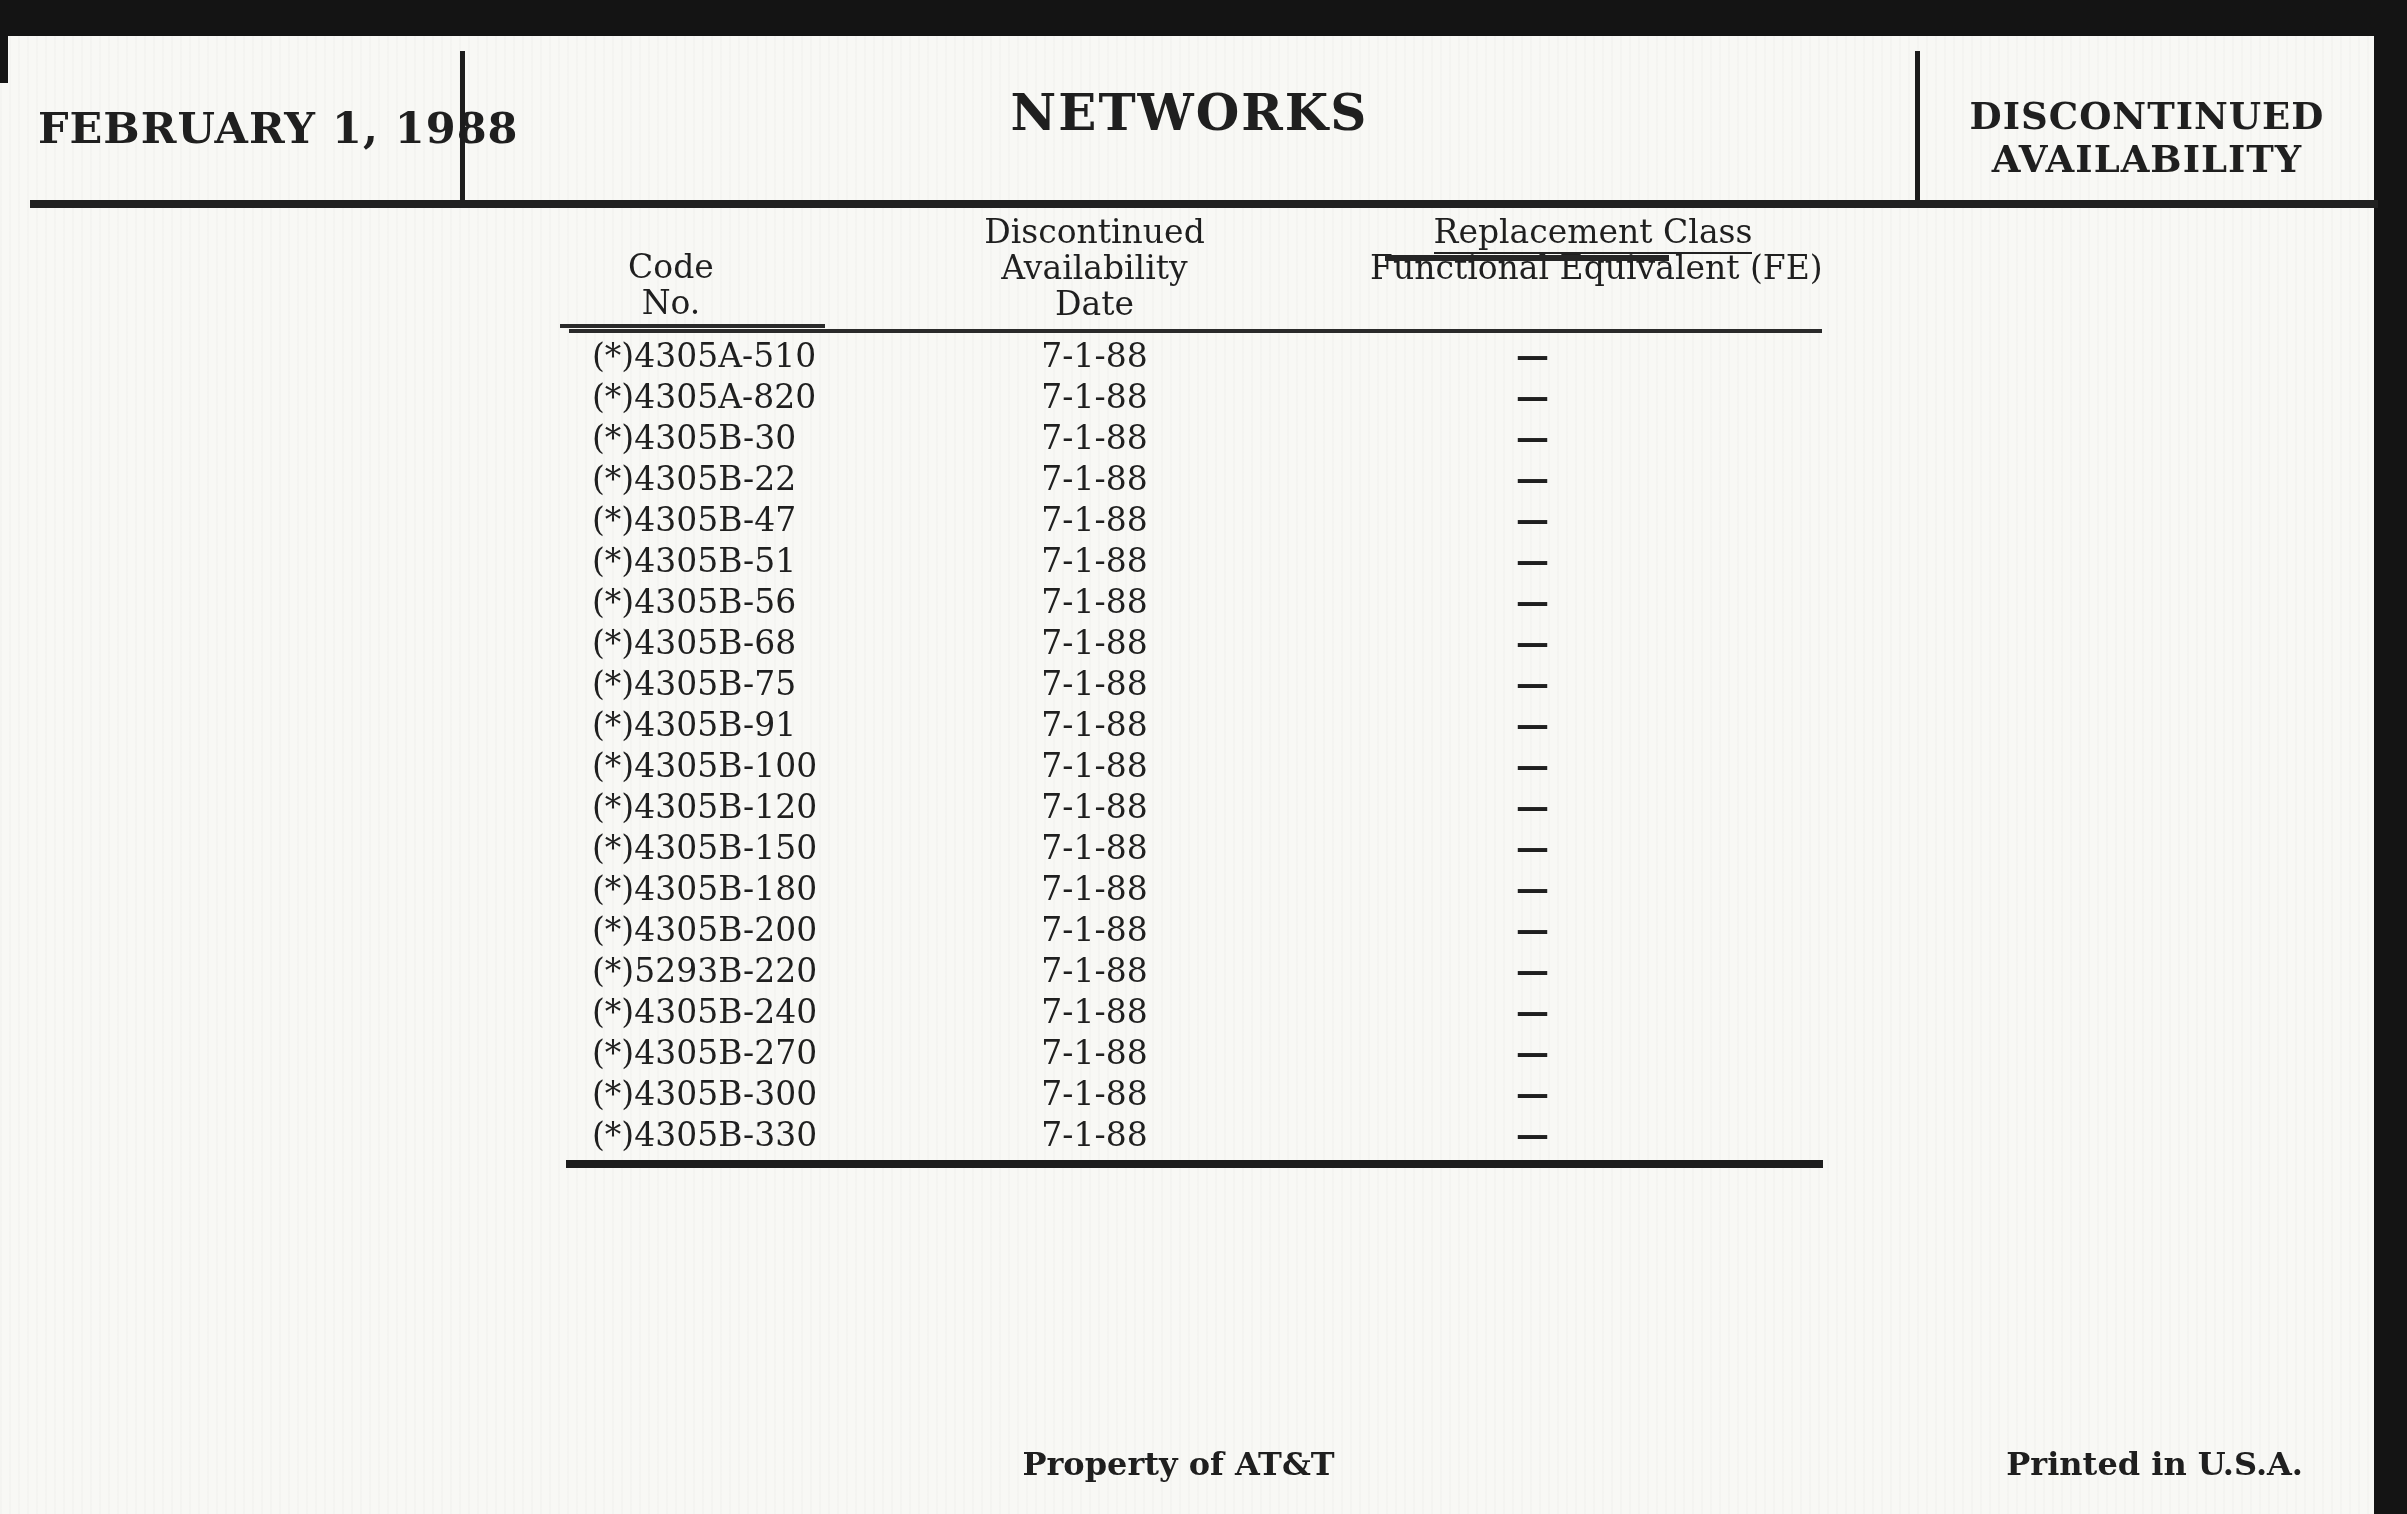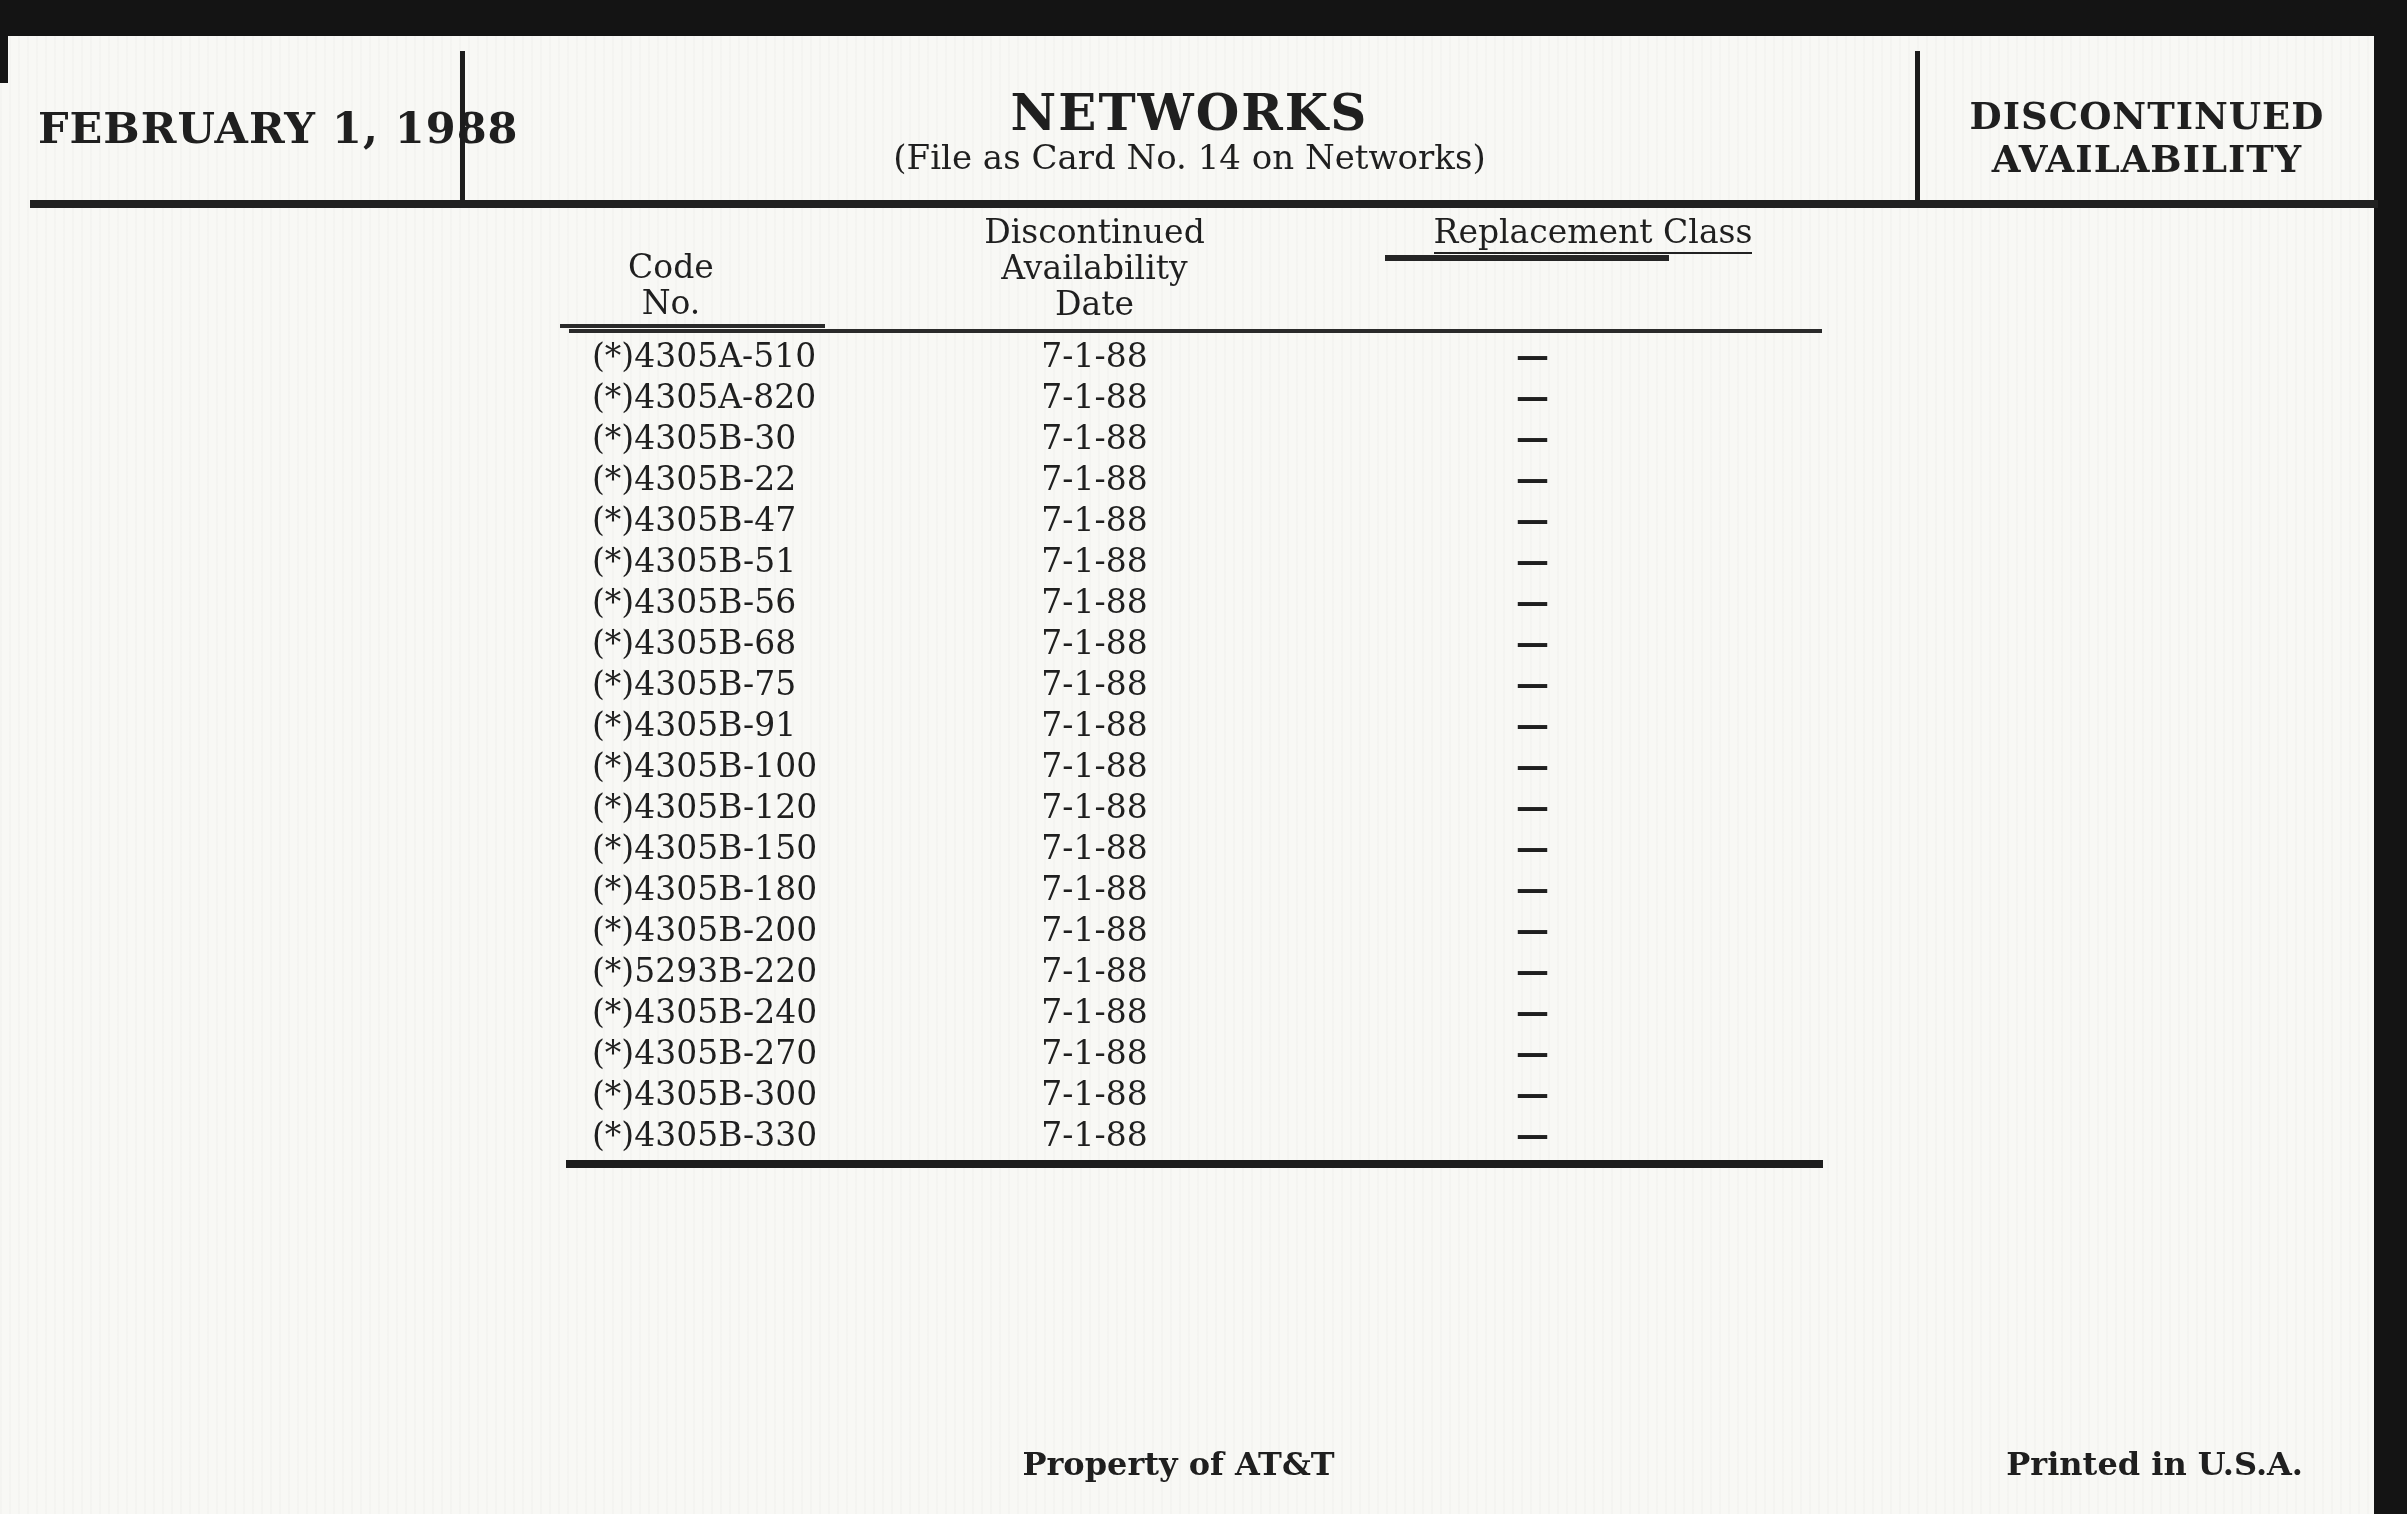--- a/index.html
+++ b/index.html
@@ -62,40 +62,40 @@
 <div class="page">
 
   <div class="bar-top"></div>
   <div class="bar-top-notch"></div>
   <div class="bar-right"></div>
 
   <div class="masthead-date">FEBRUARY 1, 1988</div>
   <div class="vline vline-left"></div>
   <div class="masthead-center">
     <div class="title">NETWORKS</div>
-    <div class="subtitle">(File as Card No. 14 on Networks)</div>
   </div>
   <div class="vline vline-right"></div>
   <div class="masthead-corner">
     <div>DISCONTINUED</div>
     <div>AVAILABILITY</div>
   </div>
   <div class="masthead-rule"></div>
 
   <div class="colhead colhead-code">
     <div>Code</div>
     <div>No.</div>
   </div>
   <div class="colhead colhead-avail">
     <div>Discontinued</div>
     <div>Availability</div>
     <div>Date</div>
   </div>
   <div class="colhead colhead-repl">
     <div><span class="uline">Replacement Class</span></div>
+    <div>Functional Equivalent (FE)</div>
   </div>
   <div class="heavy-bar"></div>
 
   <div class="head-rule-a"></div>
   <div class="head-rule-b"></div>
 
   <div class="rows" id="rows">
     <div class="trow">
       <span class="c-code">(*)4305A-510</span>
       <span class="c-date">7-1-88</span>

